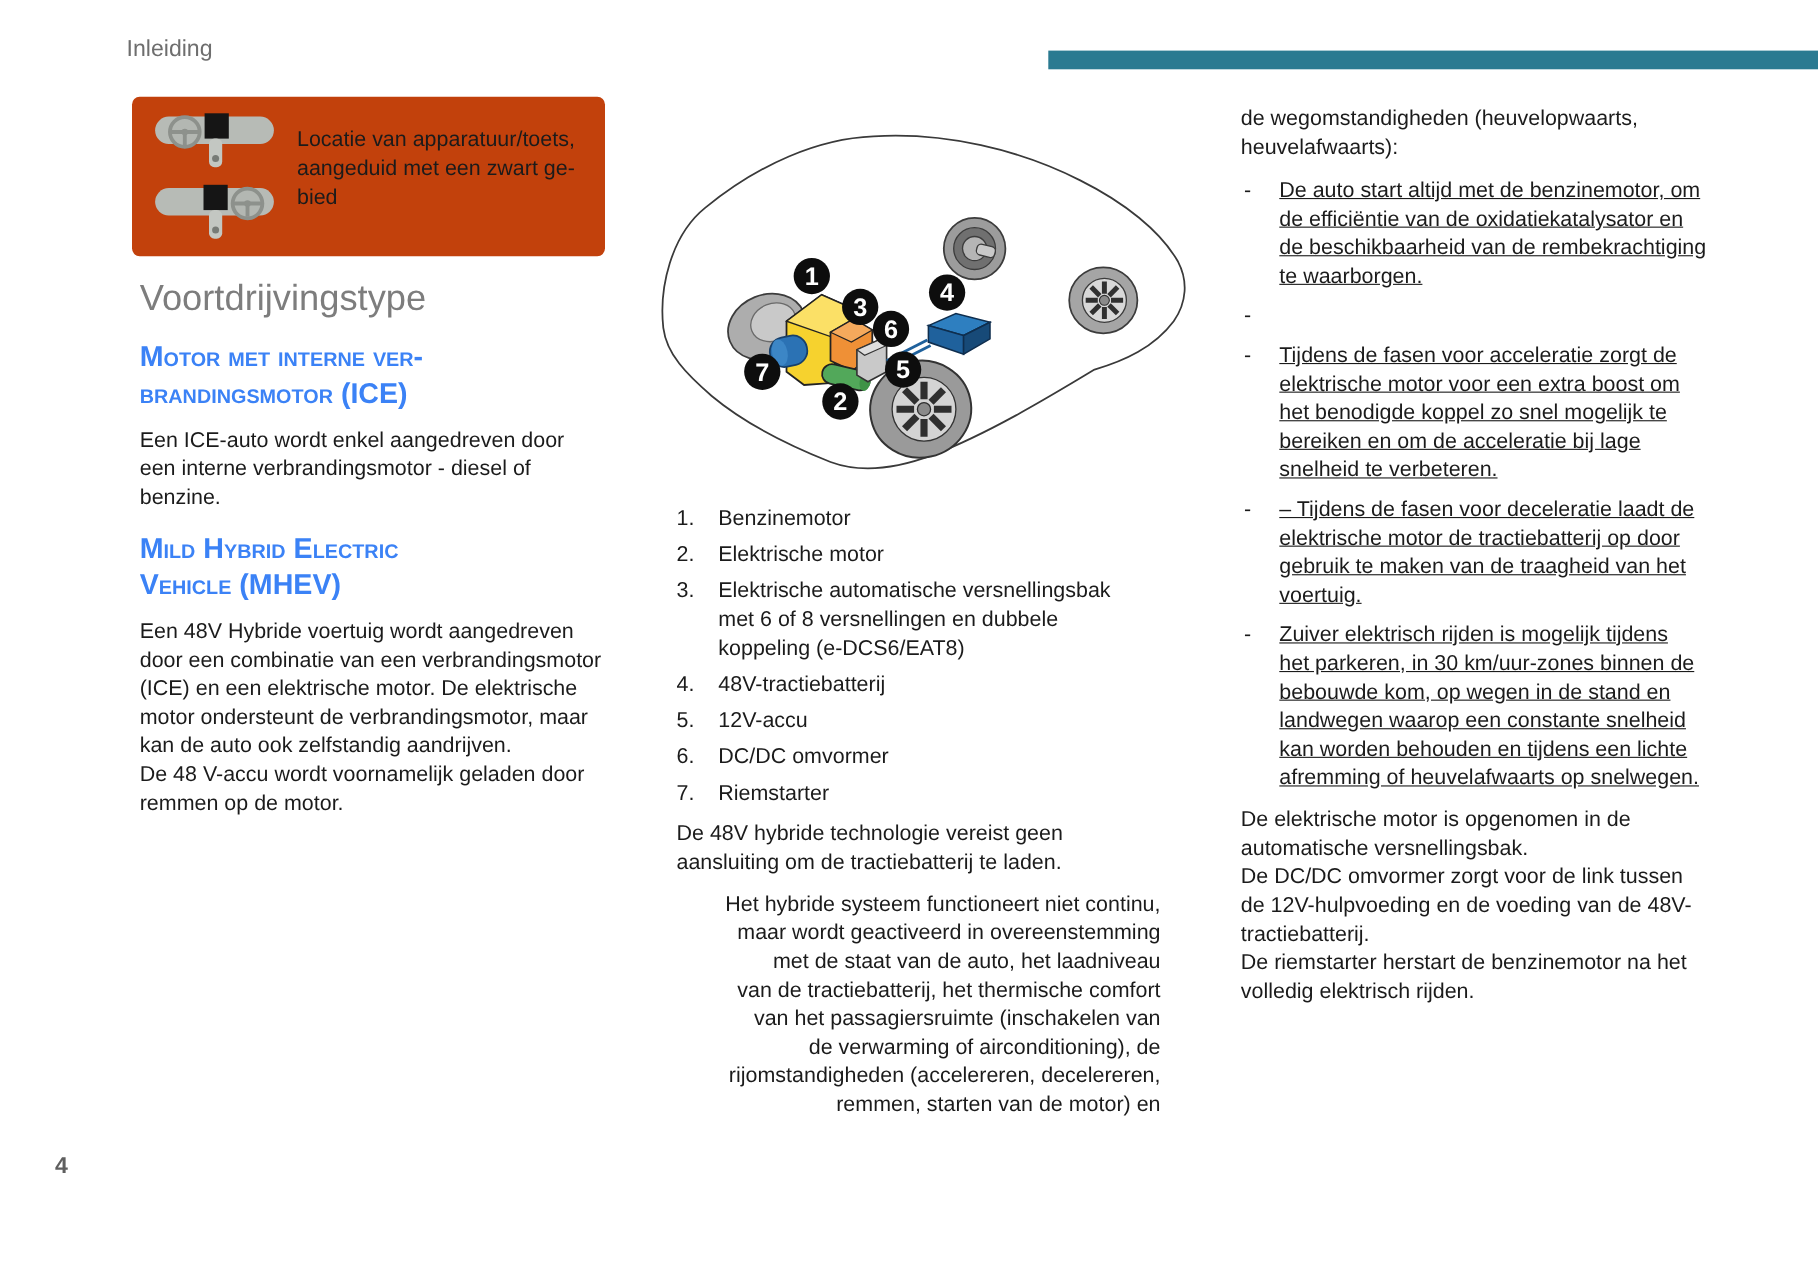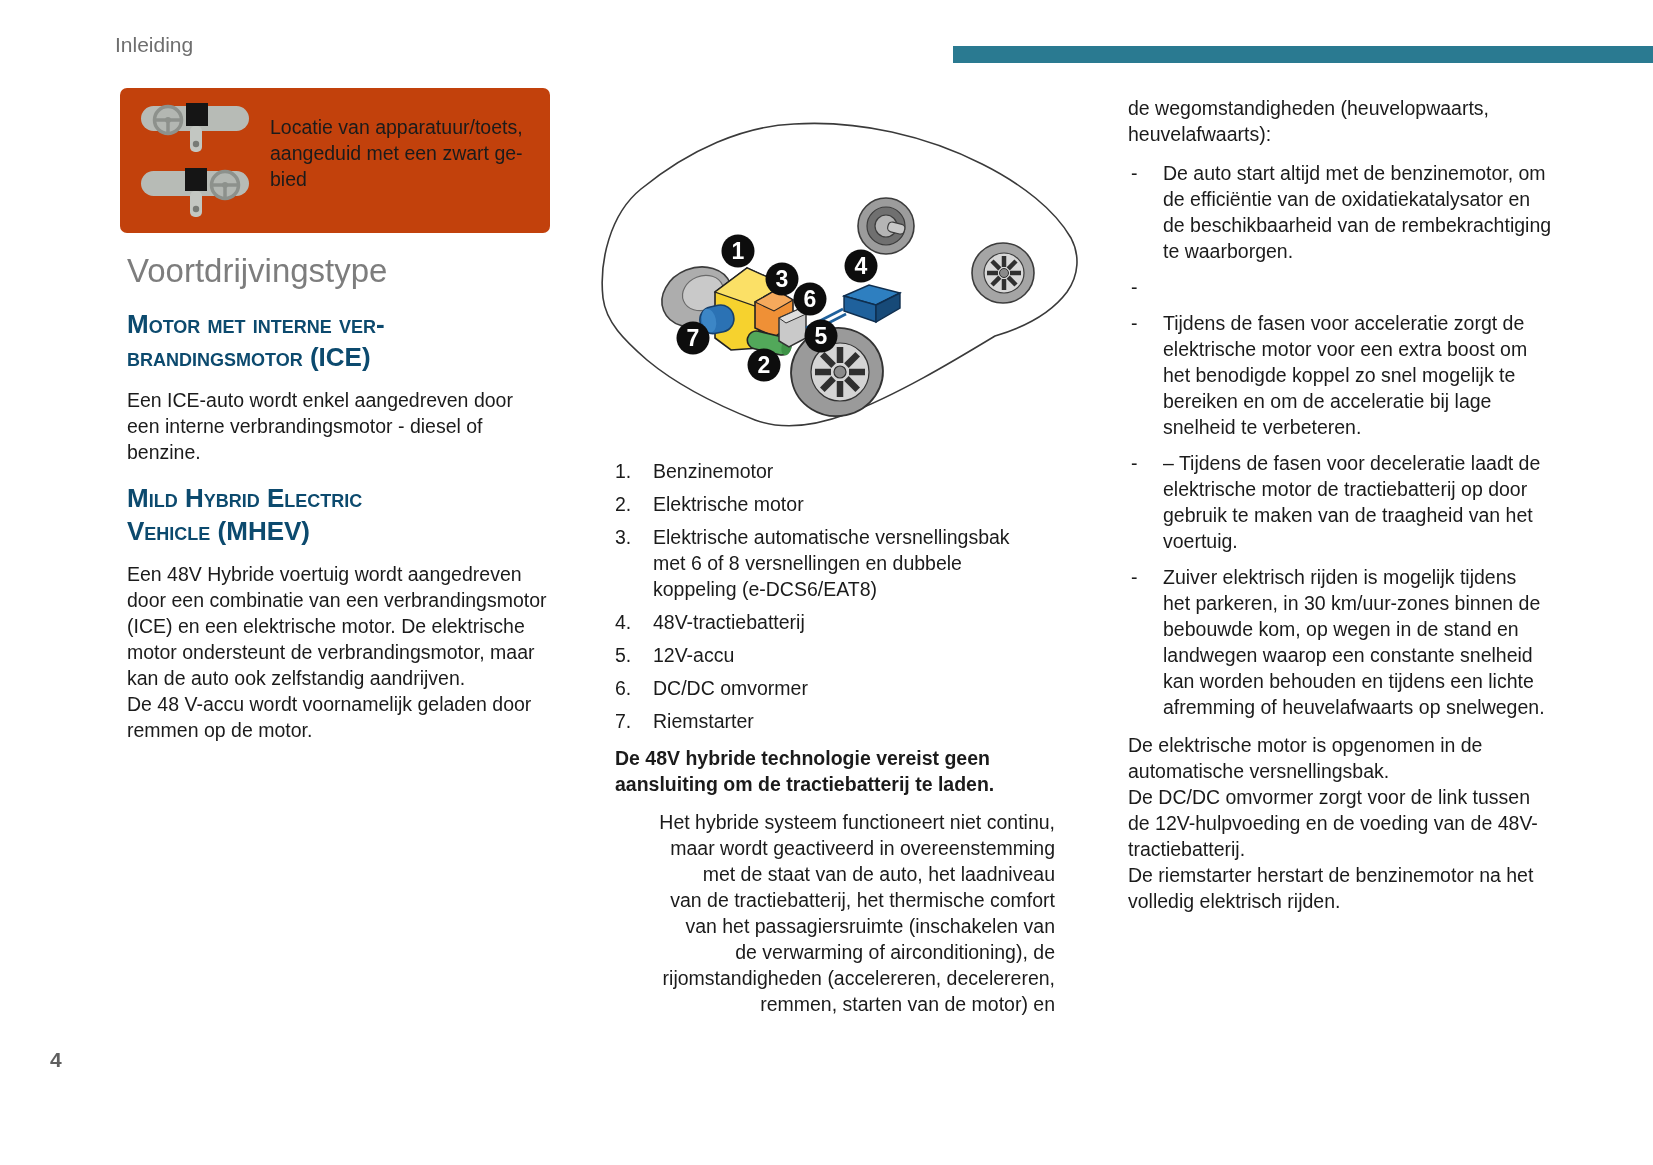--- a/index.html
+++ b/index.html
@@ -10,40 +10,40 @@
   .page-number{position:absolute;left:50px;top:1048px;font-size:21px;font-weight:bold;color:#5f5f5f;}
 
   
   .col-left{position:absolute;left:120px;top:88px;width:455px;}
   .info-box{position:relative;width:430px;height:145px;background:#c2410c;border-radius:7px;}
   .info-icons{position:absolute;left:20px;top:14px;width:112px;}
   .info-icon{display:block;margin-bottom:13px;}
   .info-text{position:absolute;left:150px;top:26px;font-size:19.5px;line-height:26px;white-space:pre-line;}
   .doc-title{margin:18px 0 0 7px;font-size:33px;font-weight:400;color:#7d7d7d;line-height:40px;}
   .sec-head{margin:17px 0 0 7px;font-size:26px;font-weight:bold;line-height:33px;
-            font-variant:small-caps;white-space:pre-line;color:#0c4a6e;}
+            font-variant:small-caps;white-space:pre-line;color:#3b82f6;}
   .body-text{margin:13px 0 0 7px;font-size:19.5px;line-height:26px;white-space:pre-line;}
 
   
   .diagram-wrap{position:absolute;left:597px;top:100px;width:482px;height:332px;}
   .col-mid{position:absolute;left:615px;top:458px;width:440px;}
   .legend{list-style:none;margin:0;padding:0;}
   .legend li{display:flex;margin-bottom:7px;font-size:19.5px;line-height:26px;}
   .legend .num{width:38px;flex:0 0 38px;}
   .legend .ltext{white-space:pre-line;}
-  .bold-note{margin:11px 0 0 0;font-size:19.5px;line-height:26px;font-weight:bold;white-space:pre-line;}
+  .bold-note{margin:11px 0 0 0;font-size:19.5px;line-height:26px;font-weight:normal;white-space:pre-line;}
   .mid-body{margin:12px 0 0 0;font-size:19.5px;line-height:26px;white-space:pre-line;text-align:right;}
 
   
   .col-right{position:absolute;left:1128px;top:95px;width:450px;}
   .rc-intro{font-size:19.5px;line-height:26px;white-space:pre-line;}
   .bullets{margin-top:13px;}
   .bullet{display:flex;margin-bottom:10px;font-size:19.5px;line-height:26px;}
   .bullet .dash{width:32px;flex:0 0 32px;padding-left:3px;}
-  .bullet .btext{white-space:pre-line;}
+  .bullet .btext{white-space:pre-line;text-decoration:underline;}
   .rc-closing{margin-top:12px;font-size:19.5px;line-height:26px;white-space:pre-line;}
 
   svg text.callout-num{font-family:"Liberation Sans",sans-serif;font-weight:bold;font-size:23px;fill:#ffffff;}
 </style>
 </head>
 <body>
 
 <div class="page">
 
   <div class="section-label">Inleiding</div>

